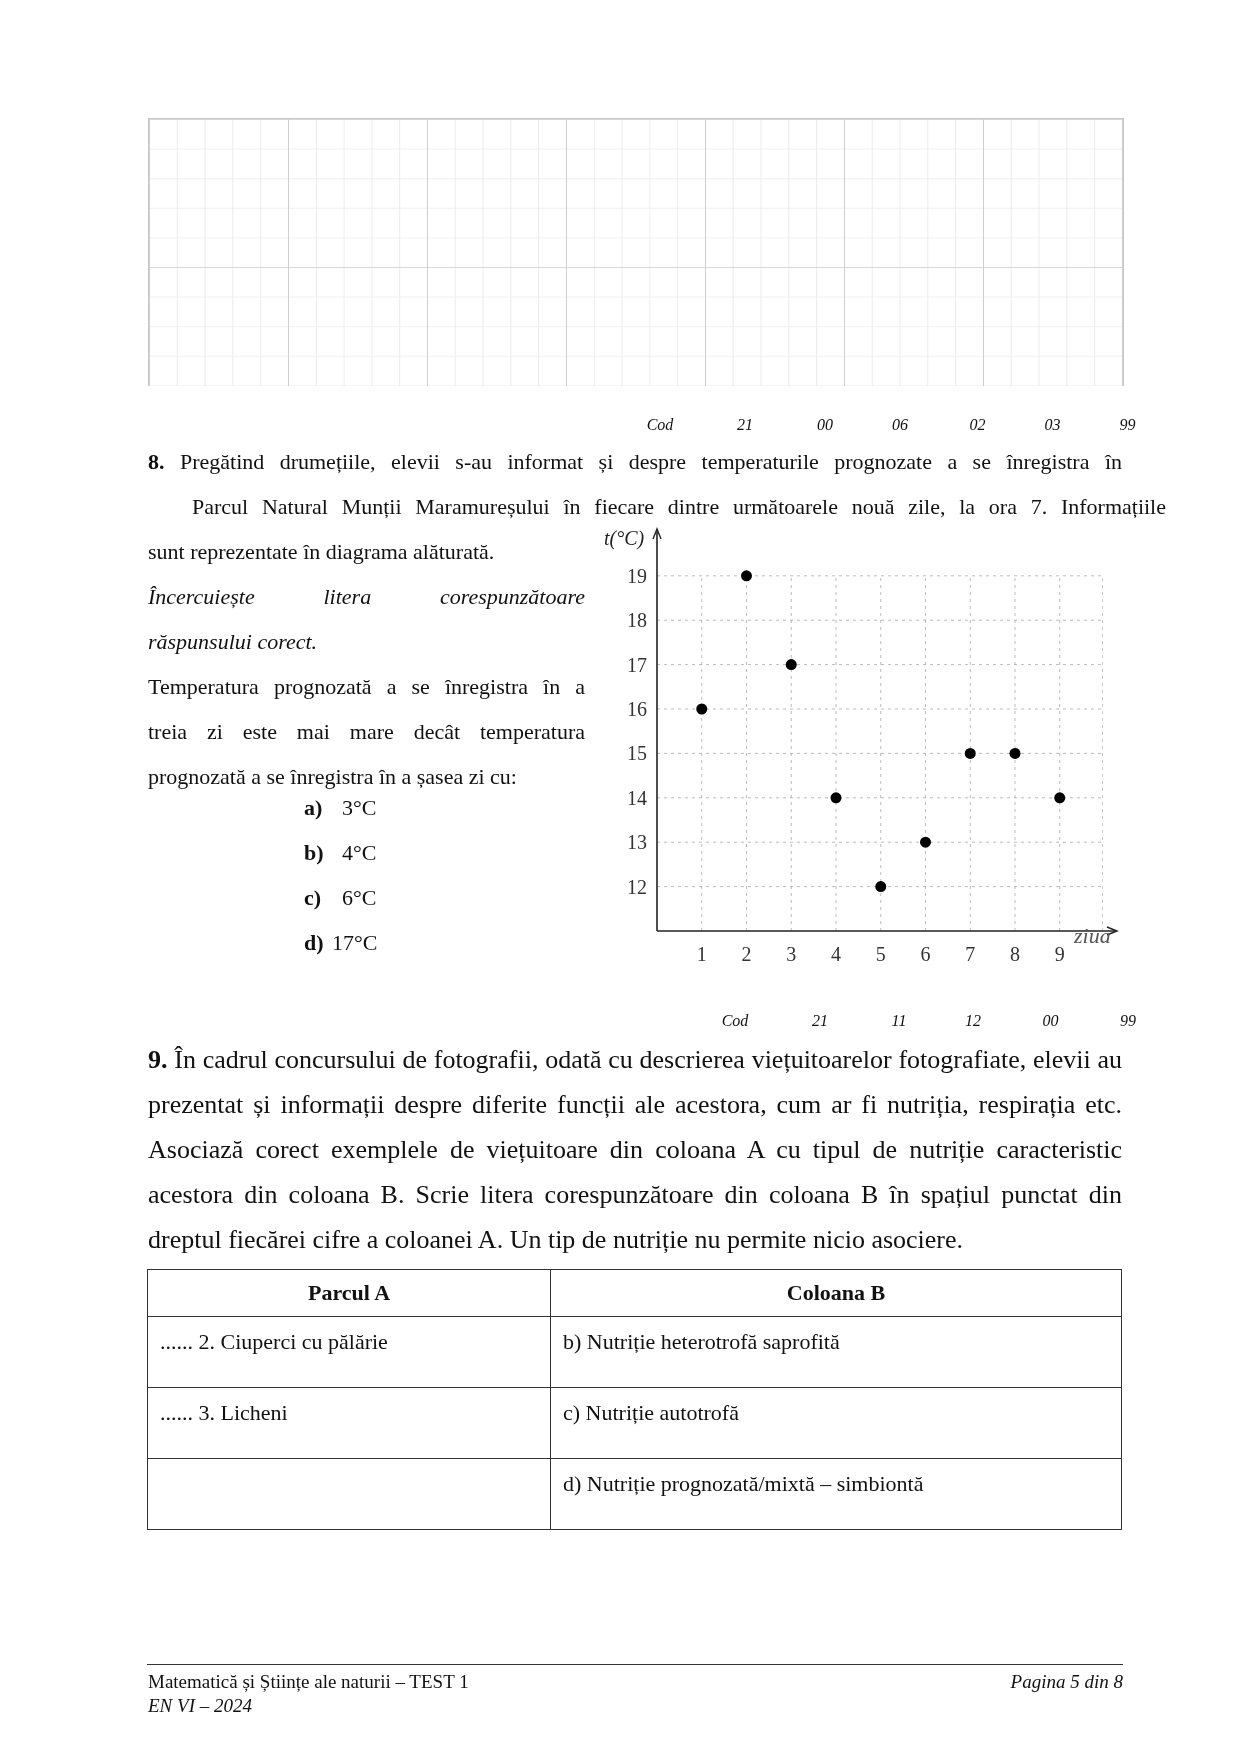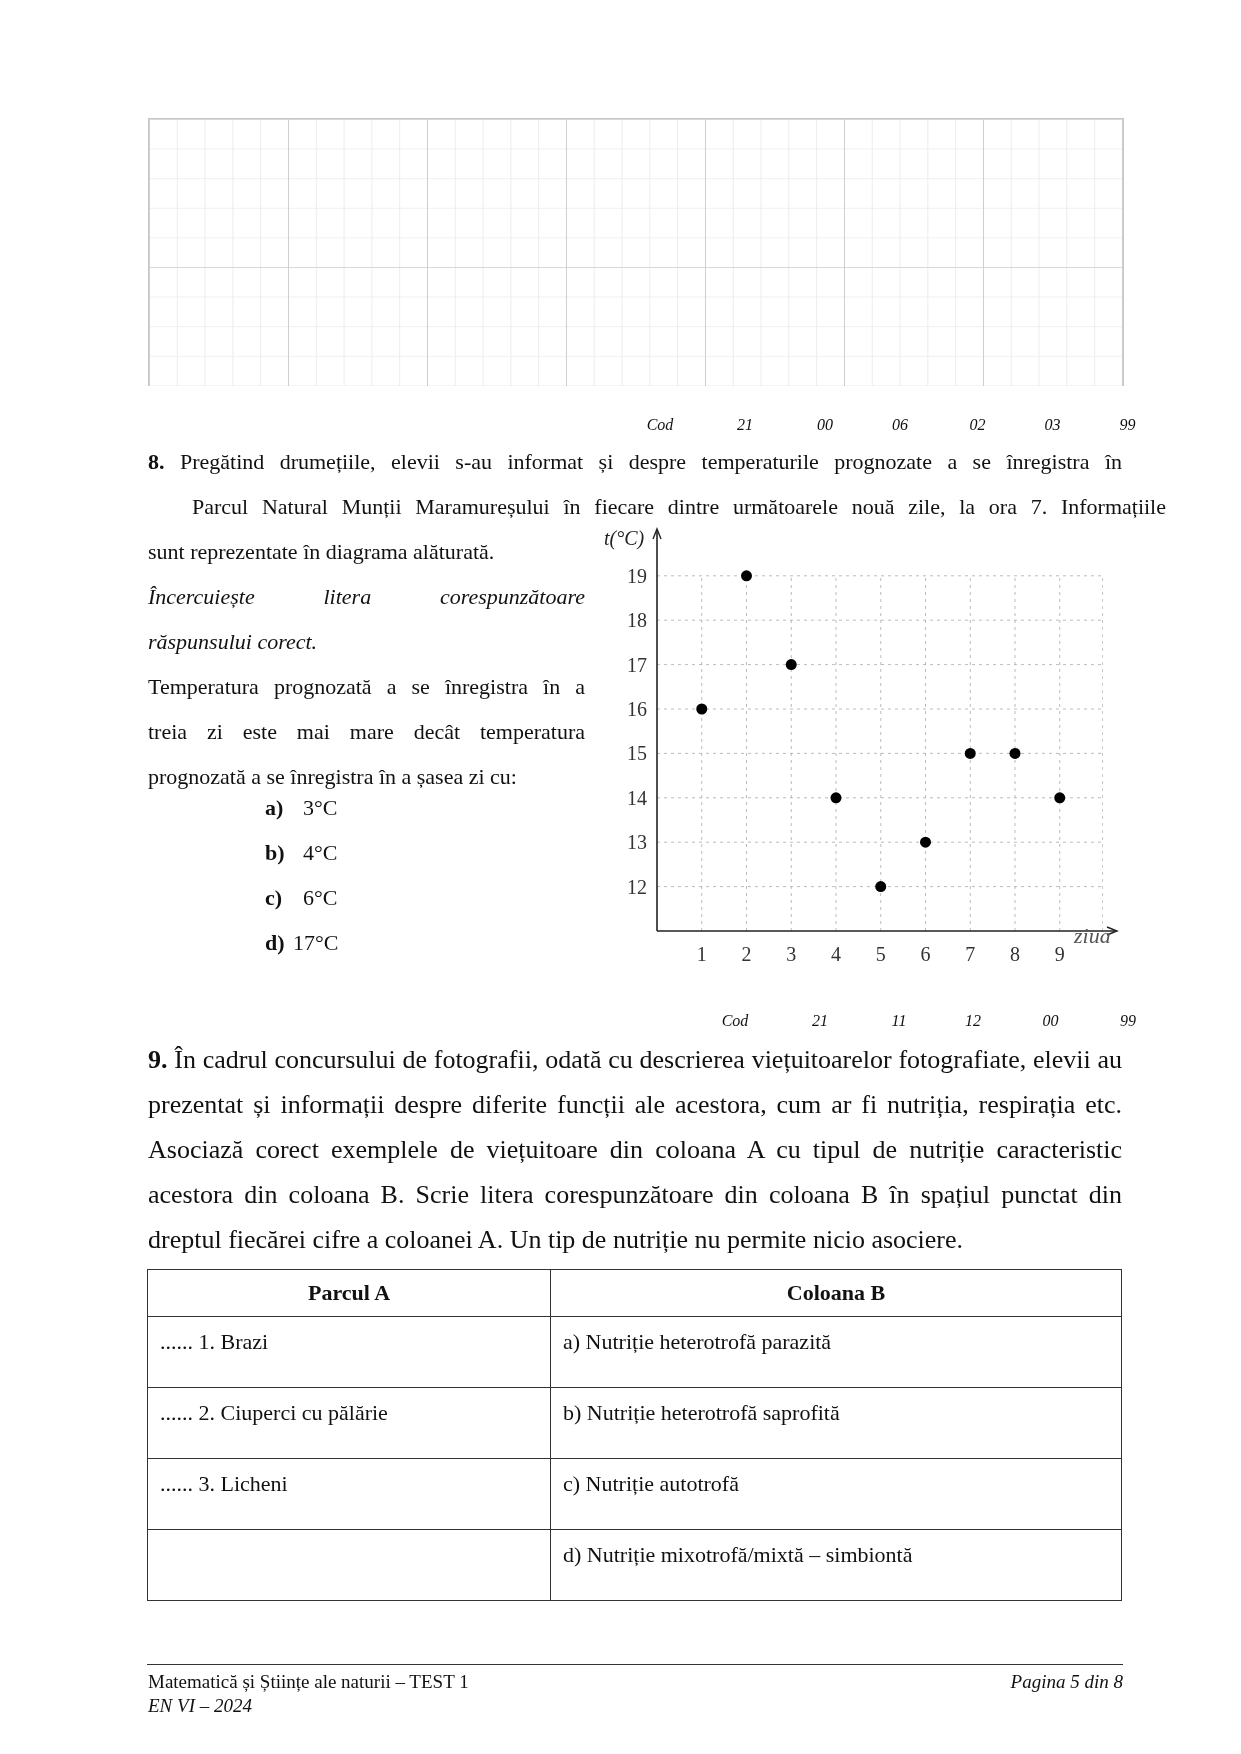--- a/index.html
+++ b/index.html
@@ -14,21 +14,21 @@
       linear-gradient(to bottom, #f0f0f0 1px, transparent 1px);
     background-size: 139px 148px, 139px 148px, 27.8px 29.6px, 27.8px 29.6px;
     border-top: 1px solid #c8c8c8; border-left: 1px solid #c8c8c8; border-right: 1px solid #c8c8c8; }
   .cod-row { display: flex; font-style: italic; font-size: 16px; }
   .cod-row span { display: inline-block; text-align: center; }
   .line { font-size: 22px; line-height: 45px; white-space: nowrap; }
   .just { text-align: justify; text-align-last: justify; }
   .para { font-size: 26px; line-height: 45px; text-align: justify; }
   b.num { font-weight: bold; }
   .opts { left: 265px; top: 785px; font-size: 22px; }
-  .opt { height: 45px; line-height: 45px; }
+  .opt { height: 45px; line-height: 45px; margin-left: 39px; }
   .opt b { display: inline-block; width: 38px; }
   table.match { position: absolute; left: 147px; top: 1269px; width: 975px; border-collapse: collapse; font-size: 22px; }
   table.match td, table.match th { border: 1.5px solid #333; padding: 0 12px; vertical-align: top; }
   table.match th { height: 46px; font-weight: bold; text-align: center; vertical-align: middle; }
   table.match td { height: 71px; padding-top: 12px; box-sizing: border-box; }
   table.match col.a { width: 403px; }
   .footer-rule { left: 147px; top: 1664px; width: 976px; height: 1px; background: #333; }
   .footer { font-size: 19px; line-height: 24px; }
 </style>
 </head>
@@ -144,34 +144,30 @@
       <col>
     </colgroup>
   <thead>
     <tr>
       <th>Parcul A</th>
       <th>Coloana B</th>
     </tr>
   </thead>
   <tbody>
     <tr>
-      <td>...... 1. Brazi</td>
-      <td>a) Nutriție heterotrofă parazită</td>
-    </tr>
-    <tr>
       <td>...... 2. Ciuperci cu pălărie</td>
       <td>b) Nutriție heterotrofă saprofită</td>
     </tr>
     <tr>
       <td>...... 3. Licheni</td>
       <td>c) Nutriție autotrofă</td>
     </tr>
     <tr>
       <td></td>
-      <td>d) Nutriție mixotrofă/mixtă – simbiontă</td>
+      <td>d) Nutriție prognozată/mixtă – simbiontă</td>
     </tr>
   </tbody>
 </table>
 
 <div class="abs footer-rule"></div>
 <div class="abs footer" style="left:148px; top:1670px;">Matematică și Științe ale naturii – TEST 1</div>
 <div class="abs footer" style="left:148px; top:1694px; font-style:italic;">EN VI – 2024</div>
 <div class="abs footer" style="right:118px; top:1670px; font-style:italic;">Pagina 5 din 8</div>
 
 </body></html>

